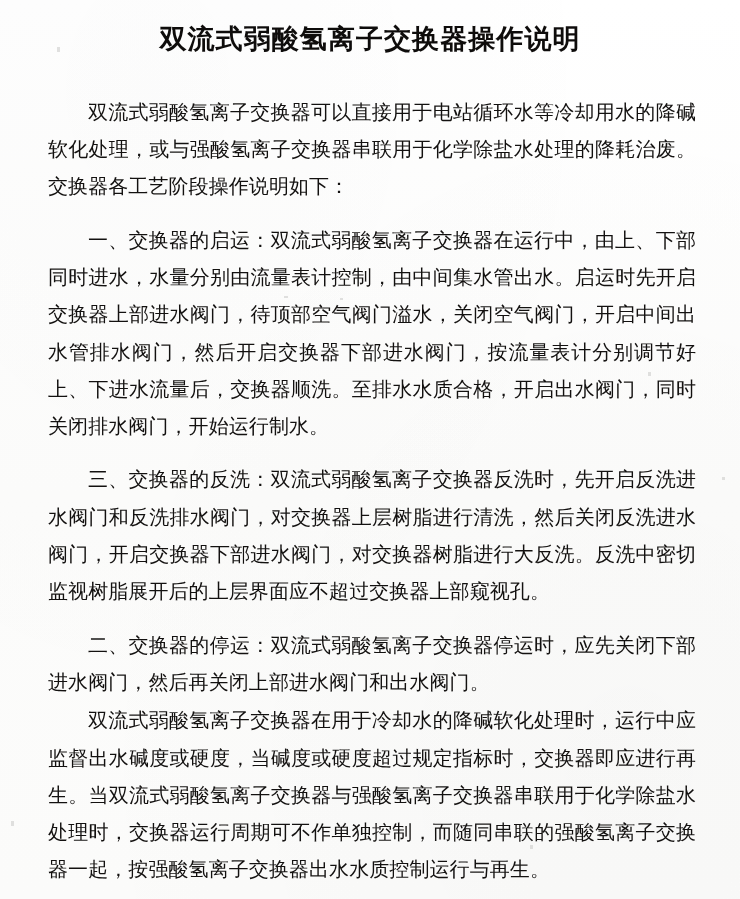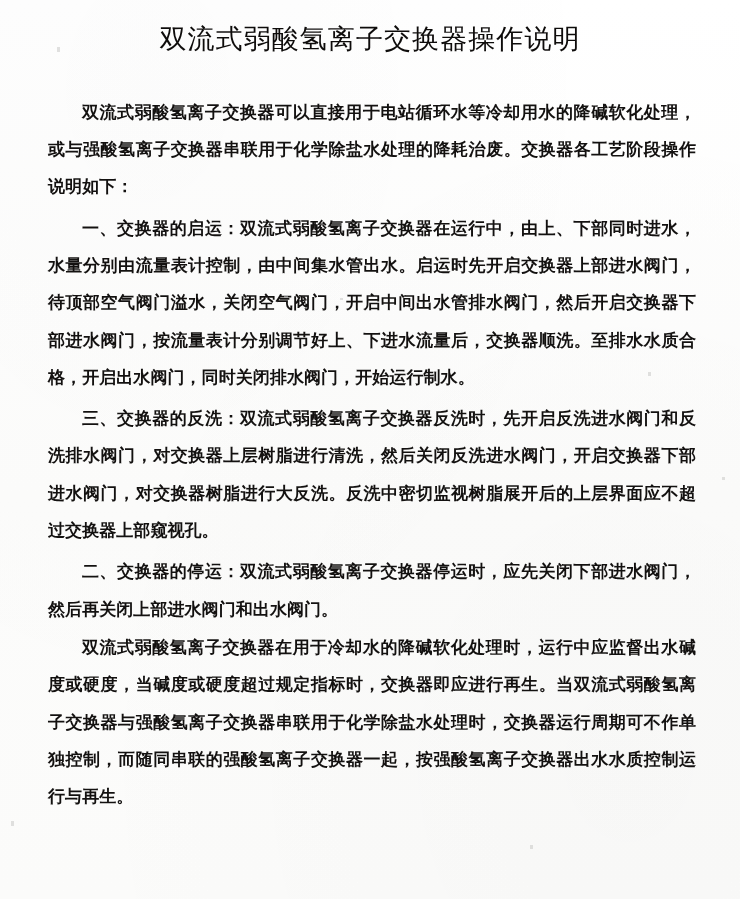--- a/index.html
+++ b/index.html
@@ -37,46 +37,46 @@
     position: relative;
     z-index: 2;
     padding: 0;
   }
   .doc-title {
     margin: 0;
     padding-top: 22px;
     text-align: center;
     font-size: 27px;
     line-height: 1.25;
-    font-weight: normal;
+    font-weight: bold;
     letter-spacing: 0.04em;
     color: #0e0c0b;
     font-family: "DejaVu Sans", "Liberation Sans", sans-serif;
   }
   .body-text {
     margin: 0;
     padding: 0 44px 0 48px;
   }
   p.para {
     margin: 0 0 1px 0;
     text-indent: 2em;
-    font-size: 17px;
+    font-size: 20px;
     line-height: 37.3px;
     text-align: justify;
     text-justify: inter-character;
     letter-spacing: 0.004em;
-    font-weight: 700;
+    font-weight: 400;
     color: #131110;
     font-family: "DejaVu Sans", "Liberation Sans", sans-serif;
   }
   p.para.first-block {
     margin-top: 38px;
   }
   p.para.section {
-    margin-top: 4px;
+    margin-top: 16px;
   }
   
   .speck {
     position: absolute;
     background: #c9c9c6;
     opacity: 0.55;
     z-index: 3;
     pointer-events: none;
   }
 </style>

